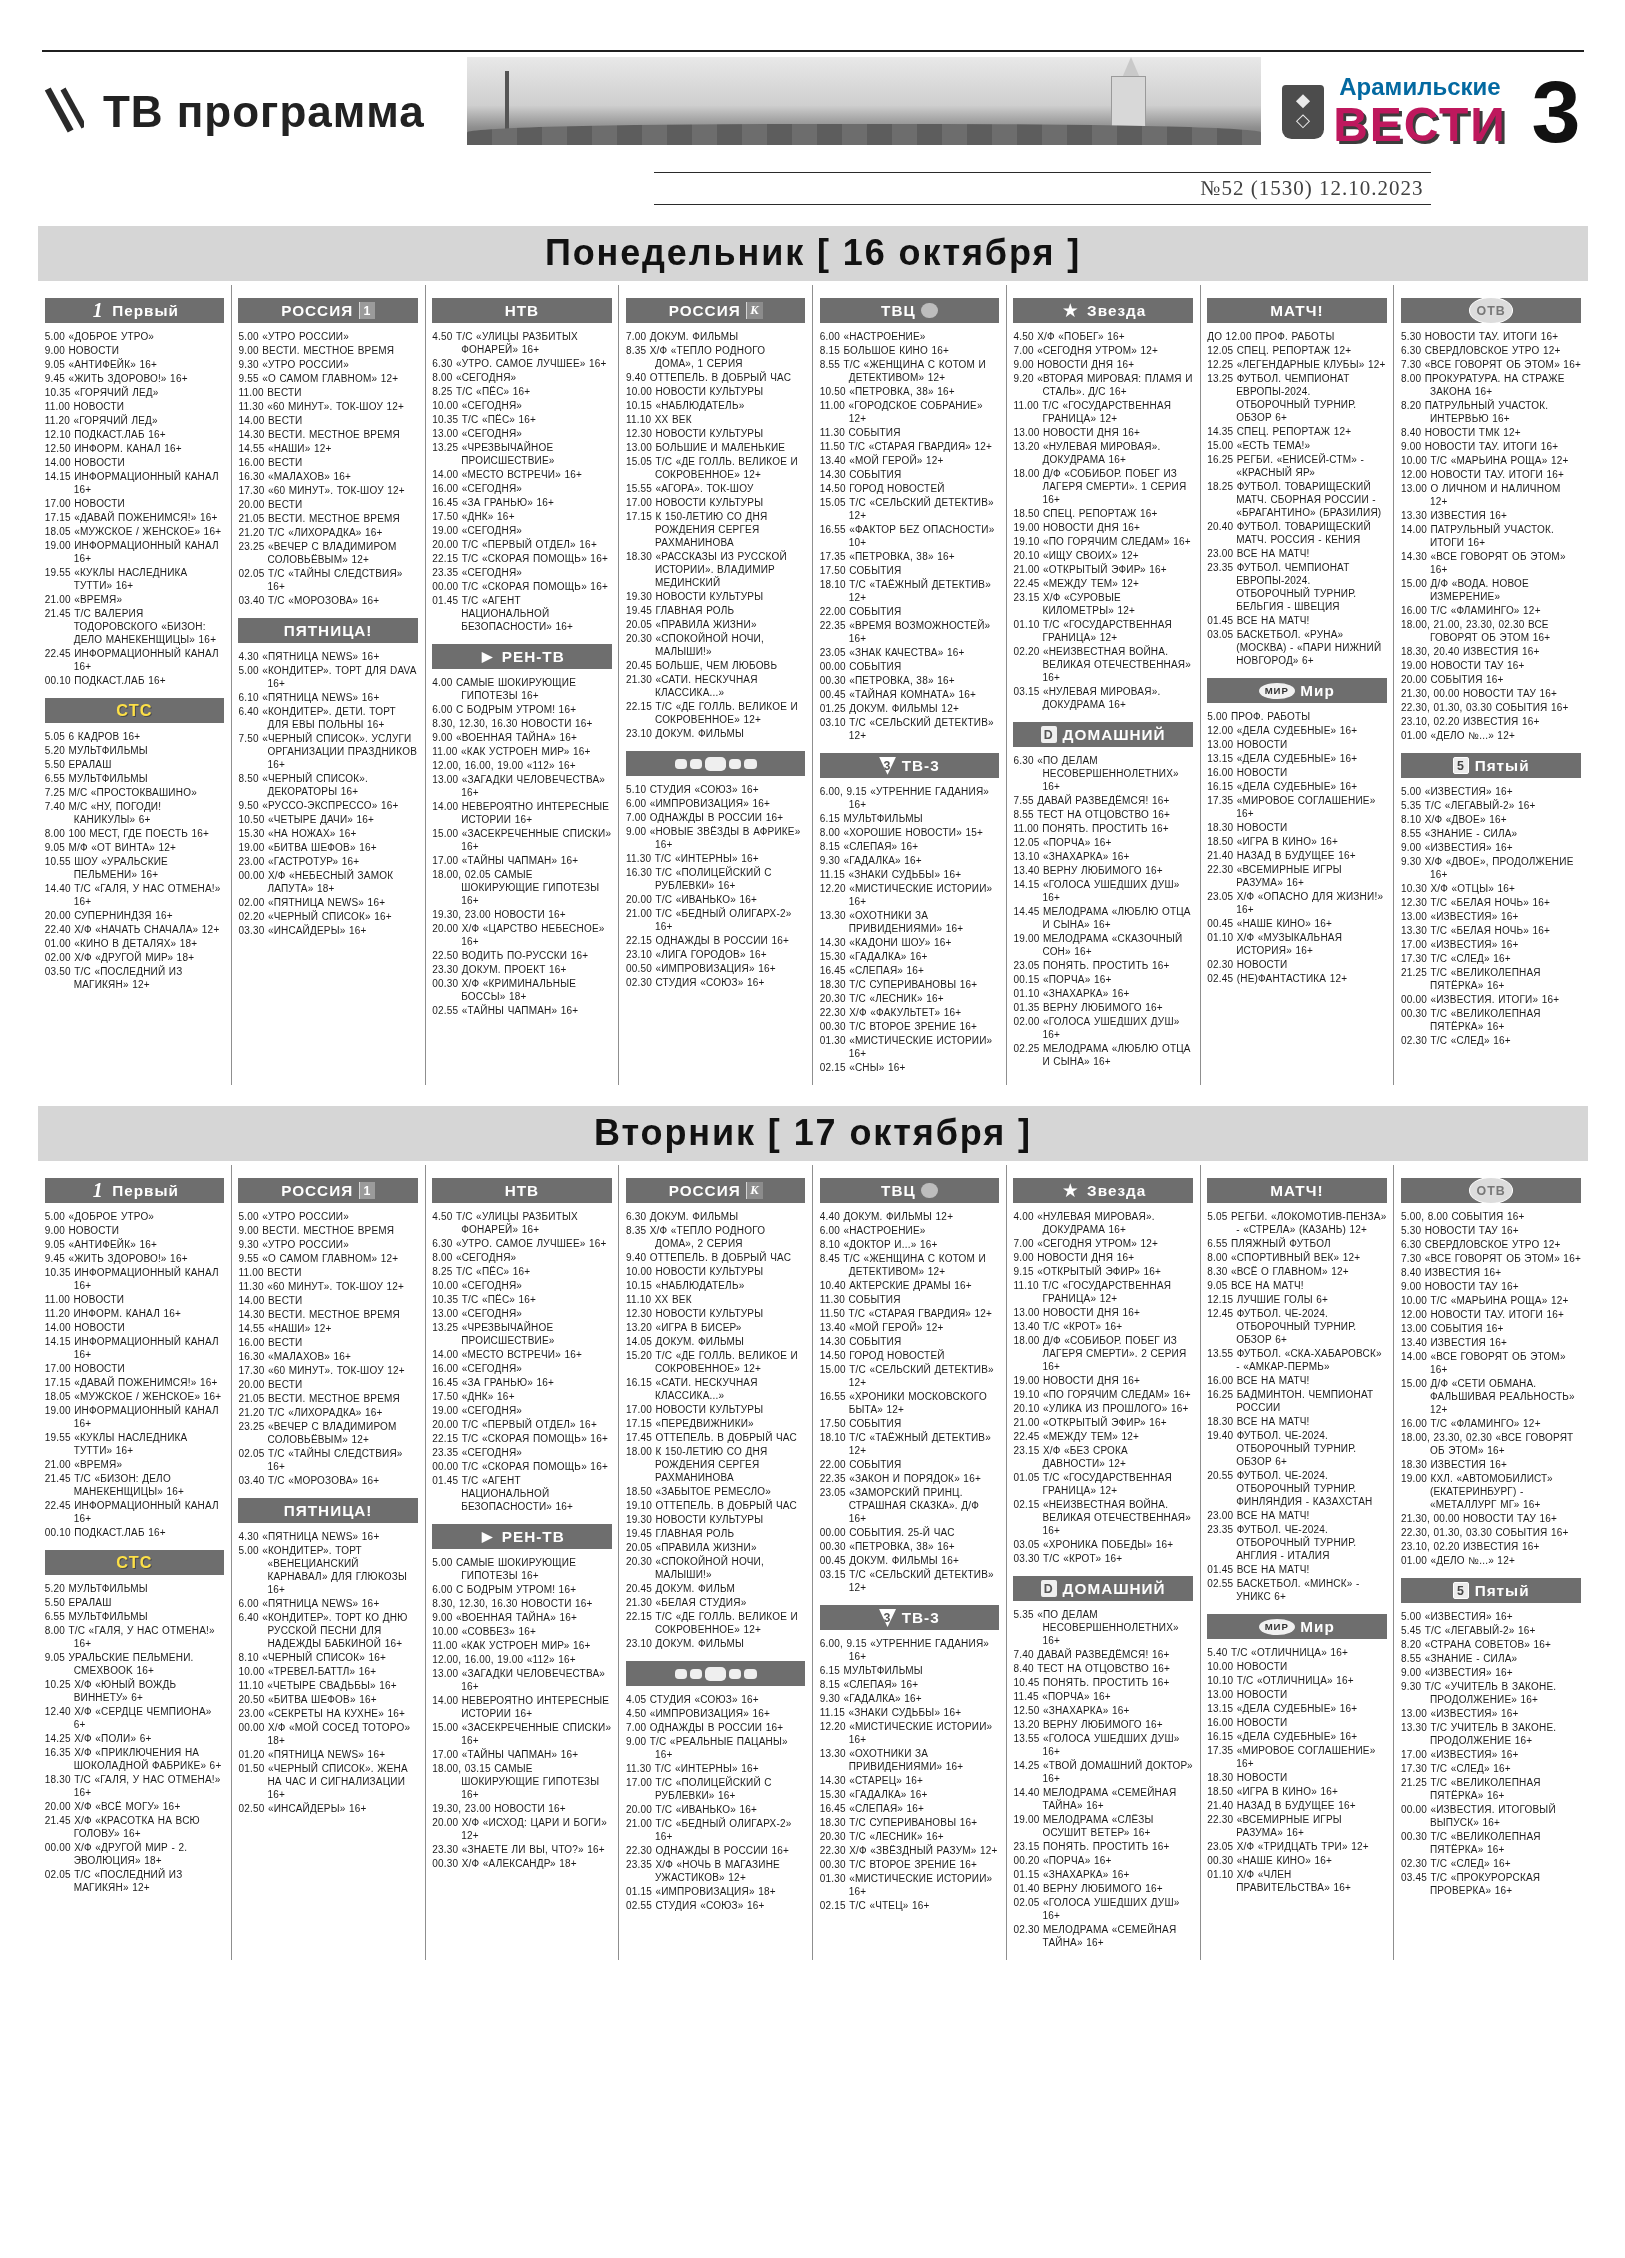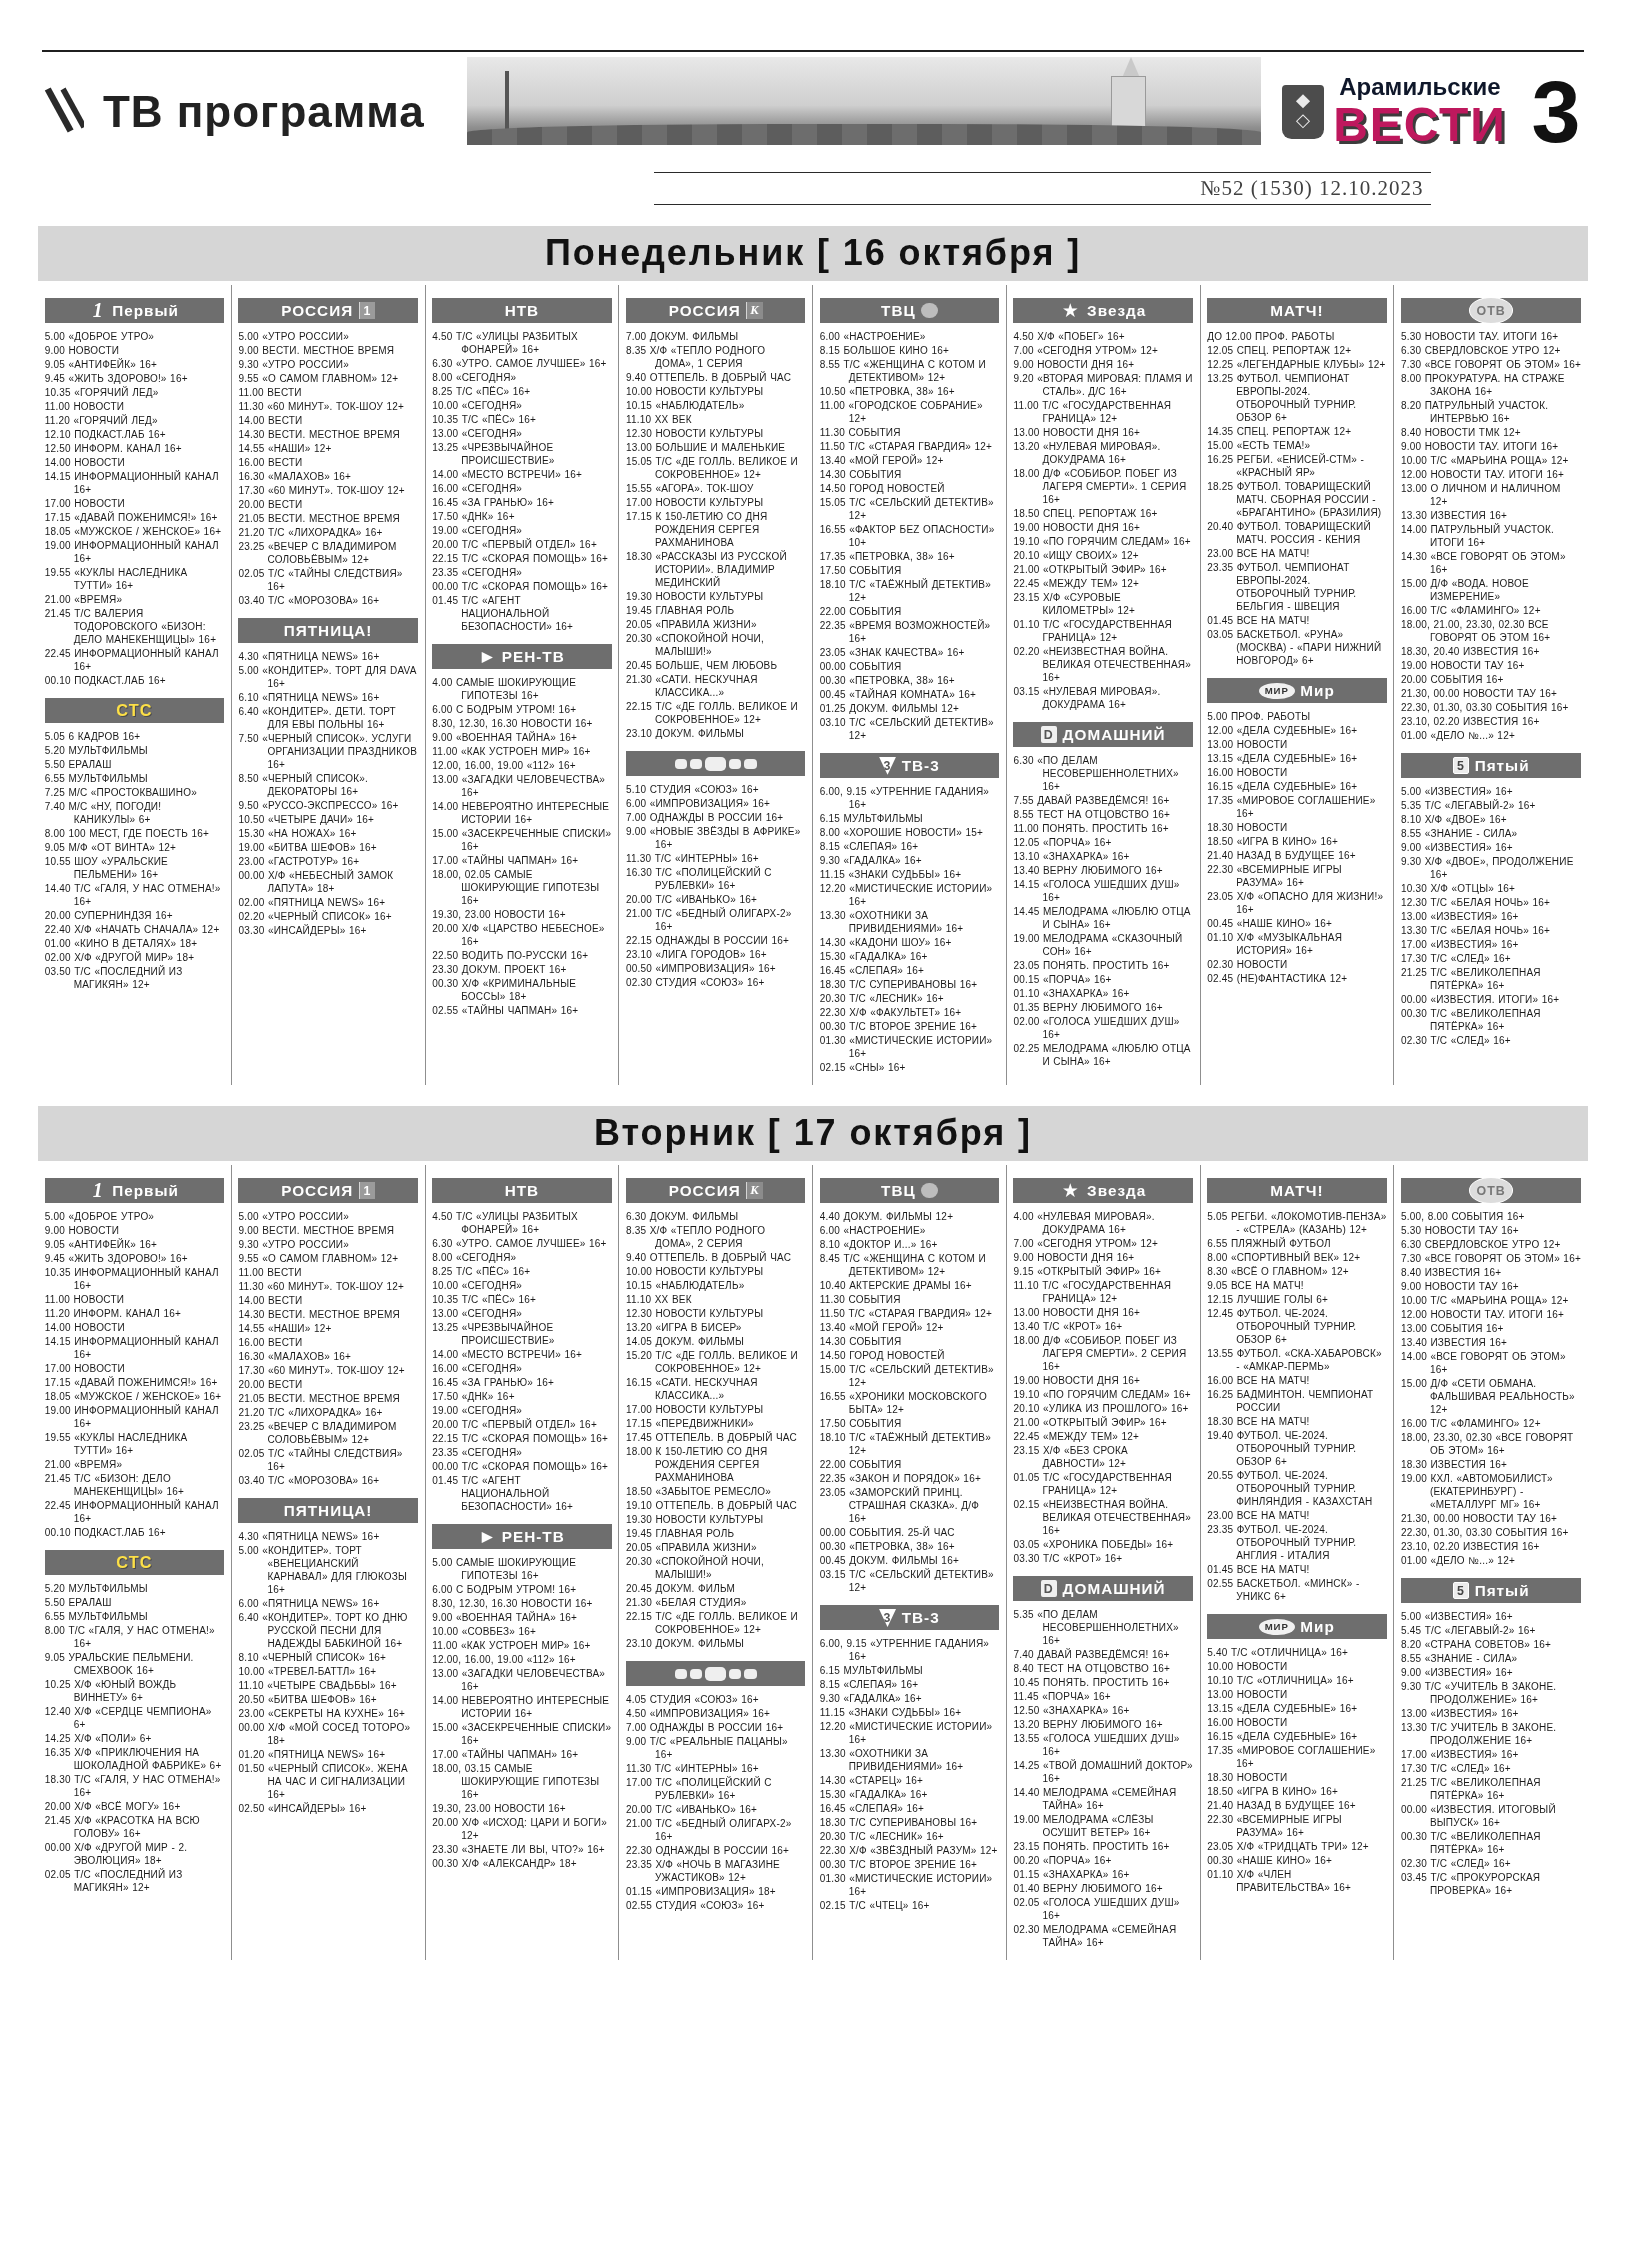--- a/index.html
+++ b/index.html
@@ -14,21 +14,21 @@
   .photo{flex:1 1 auto;height:88px;position:relative;overflow:hidden;background:linear-gradient(#e8e8e8 0%,#cfcfcf 55%,#8f8f8f 80%,#6f6f6f 100%);}
   .photo .church{position:absolute;right:115px;bottom:17px;width:32.5px;height:50px;background:#d8d8d8;border:1px solid #9a9a9a;}
   .photo .spire{position:absolute;right:121px;bottom:67px;width:0;height:0;border-left:9.6px solid transparent;border-right:9.6px solid transparent;border-bottom:21px solid #c9c9c9;}
   .photo .trees{position:absolute;left:0;right:0;bottom:0;height:21px;background:repeating-linear-gradient(90deg,#5d5d5d 0 25px,#6d6d6d 25px 50px);border-radius:40% 40% 0 0;}
   .photo .tower{position:absolute;left:38px;bottom:13.4px;width:3.8px;height:61px;background:#555;}
   .brand{flex:0 0 auto;display:flex;align-items:center;gap:9.6px;padding:0 7.6px;}
   .coat{width:42px;height:54px;background:#4c4c4c;border-radius:3.8px 3.8px 9.6px 9.6px;position:relative;}
   .coat:before{content:"";position:absolute;left:50%;top:30%;transform:translate(-50%,-50%) rotate(45deg);width:9.6px;height:9.6px;background:#e9e9e9;}
   .coat:after{content:"";position:absolute;left:50%;top:68%;transform:translate(-50%,-50%) rotate(45deg);width:7.6px;height:7.6px;border:1.9px solid #e9e9e9;}
   .brand-text{display:flex;flex-direction:column;align-items:center;line-height:1;}
-  .brand-top{font-size:24px;font-weight:bold;color:#0f172a;}
+  .brand-top{font-size:24px;font-weight:bold;color:#0369a1;}
   .brand-bottom{font-size:48px;font-weight:bold;color:#be185d;letter-spacing:1.9px;text-shadow:2.9px 2.9px 0 #3c3c3c;margin-top:1.9px;}
   .page-num{flex:0 0 auto;align-self:center;font-size:88px;font-weight:bold;color:#111;line-height:.9;padding:0 3.8px;}
   .issue-row{display:flex;justify-content:flex-end;border-top:1.9px solid #2a2a2a;border-bottom:1.9px solid #2a2a2a;margin:5.7px 153px 0 612px;padding:2.9px 7.6px;}
   .issue{font-family:"Liberation Serif",serif;font-size:21px;color:#404040;letter-spacing:1px;}
 
   
   .day-title{background:#d6d6d6;color:#121212;text-align:center;font-size:36px;font-weight:bold;letter-spacing:1.9px;padding:6.7px 0;margin:21px 0 3.8px;}
   .grid{display:grid;grid-template-columns:repeat(8,1fr);}
   .col{border-right:1px solid #8f8f8f;padding:1.9px 6.7px 9.6px;min-width:0;}
   .col:last-child{border-right:none;}

